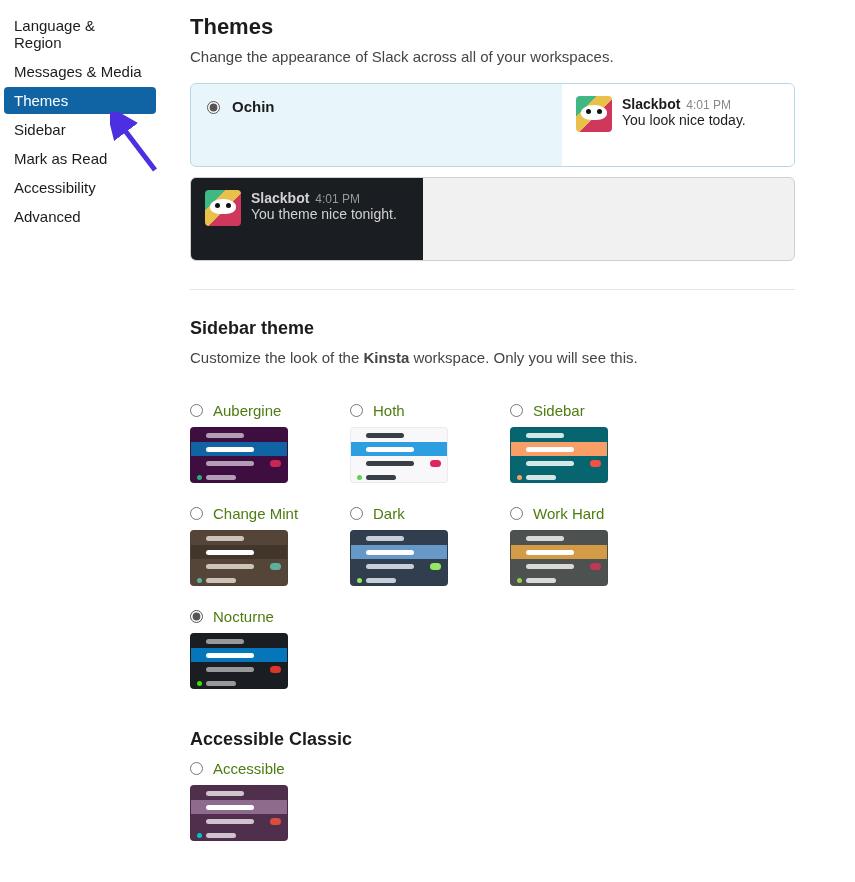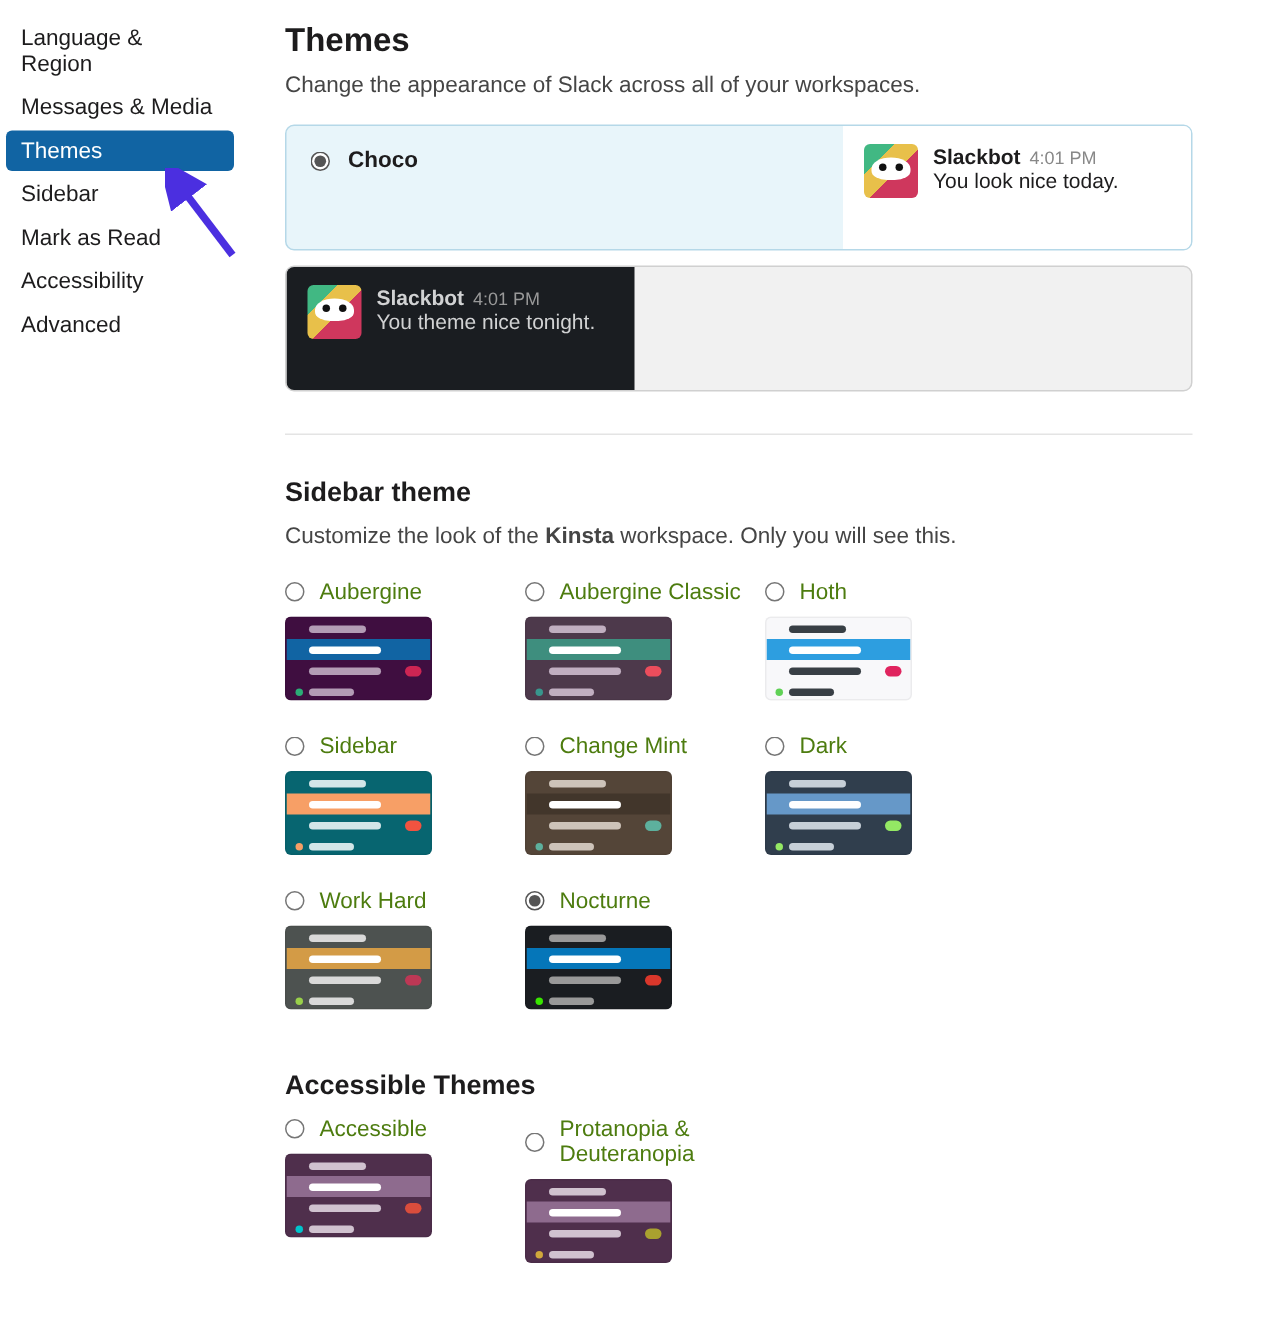--- a/index.html
+++ b/index.html
@@ -96,21 +96,21 @@
     box-shadow: 11px 0 0 #111;
     z-index:2;
   }
   .preview-text { font-size: 14px; }
   .preview-header { display:flex; align-items:baseline; gap:6px; }
   .preview-header .bot-name { font-weight: 800; }
   .preview-header .bot-time { font-size: 12px; color: #888; }
   .theme-preview.dark-p .preview-header .bot-time { color: #999; }
   .divider { border: none; border-top: 1px solid #e4e4e4; margin: 28px 0; }
   h2.section-title { font-size: 18px; font-weight:900; margin-bottom: 10px; }
-  .section-sub { color:#454545; margin-bottom: 20px; }
+  .section-sub { color:#454545; margin-bottom: 36px; }
   .section-sub b { font-weight: 800; }
   .swatch-grid {
     display: grid;
     grid-template-columns: repeat(3, 160px);
     column-gap: 0;
     row-gap: 22px;
     margin-bottom: 40px;
   }
   .swatch-cell { width: 150px; }
   .swatch-head {
@@ -164,21 +164,21 @@
     <line x1="45" y1="58" x2="10" y2="12" stroke="#4b2fe0" stroke-width="5" marker-end="url(#ah)"></line>
   </svg>
 
   <main class="main">
     <h1 class="page-title">Themes</h1>
     <p class="subtitle">Change the appearance of Slack across all of your workspaces.</p>
 
     <div class="theme-row light">
       <label class="theme-left">
         <input type="radio" name="mode" checked="" style="">
-        <span class="theme-name">Choco</span>
+        <span class="theme-name">Ochin</span>
       </label>
       <div class="theme-preview">
         <div class="bot-avatar">
             <span class="eyes"></span>
           </div>
         <div class="preview-text">
           <div class="preview-header">
             <span class="bot-name">Slackbot</span>
             <span class="bot-time">4:01 PM</span>
           </div>
@@ -231,45 +231,20 @@
             </div>
             <div class="sw-row">
               <div class="sw-dot" style="background: rgb(43, 172, 118);"></div>
               <div class="sw-bar short" style="background: rgb(179, 156, 181);"></div>
             </div>
           </div>
         </div>
         <div class="swatch-cell">
           <label class="swatch-head">
             <input type="radio" name="sbtheme" style="">
-            <span class="swatch-label">Aubergine Classic</span>
-          </label>
-          <div class="swatch" style="background: rgb(77, 57, 75);">
-            <div class="sw-row">
-              <div style="width: 5px;"></div>
-              <div class="sw-bar med" style="background: rgb(192, 174, 192);"></div>
-            </div>
-            <div class="sw-row" style="background: rgb(62, 142, 126);">
-              <div style="width: 5px;"></div>
-              <div class="sw-bar long" style="background: rgb(255, 255, 255);"></div>
-            </div>
-            <div class="sw-row">
-              <div style="width: 5px;"></div>
-              <div class="sw-bar long" style="background: rgb(192, 174, 192);"></div>
-              <div class="sw-pill" style="background: rgb(235, 77, 92);"></div>
-            </div>
-            <div class="sw-row">
-              <div class="sw-dot" style="background: rgb(56, 150, 141);"></div>
-              <div class="sw-bar short" style="background: rgb(192, 174, 192);"></div>
-            </div>
-          </div>
-        </div>
-        <div class="swatch-cell">
-          <label class="swatch-head">
-            <input type="radio" name="sbtheme" style="">
             <span class="swatch-label">Hoth</span>
           </label>
           <div class="swatch" style="background: rgb(248, 248, 250);">
             <div class="sw-row">
               <div style="width: 5px;"></div>
               <div class="sw-bar med" style="background: rgb(56, 63, 69);"></div>
             </div>
             <div class="sw-row" style="background: rgb(45, 158, 224);">
               <div style="width: 5px;"></div>
               <div class="sw-bar long" style="background: rgb(255, 255, 255);"></div>
@@ -405,21 +380,21 @@
               <div class="sw-pill" style="background: rgb(217, 55, 43);"></div>
             </div>
             <div class="sw-row">
               <div class="sw-dot" style="background: rgb(57, 229, 0);"></div>
               <div class="sw-bar short" style="background: rgb(153, 153, 153);"></div>
             </div>
           </div>
         </div>
       </div>
 
-    <h2 class="section-title">Accessible Themes</h2>
+    <h2 class="section-title">Accessible Classic</h2>
     <div class="access-grid" id="access-grid">
         <div class="swatch-cell">
           <label class="swatch-head">
             <input type="radio" name="acctheme" style="">
             <span class="swatch-label">Accessible</span>
           </label>
           <div class="swatch" style="background: rgb(79, 47, 76);">
             <div class="sw-row">
               <div style="width: 5px;"></div>
               <div class="sw-bar med" style="background: rgb(208, 194, 207);"></div>
@@ -432,41 +407,16 @@
               <div style="width: 5px;"></div>
               <div class="sw-bar long" style="background: rgb(208, 194, 207);"></div>
               <div class="sw-pill" style="background: rgb(217, 77, 60);"></div>
             </div>
             <div class="sw-row">
               <div class="sw-dot" style="background: rgb(0, 196, 204);"></div>
               <div class="sw-bar short" style="background: rgb(208, 194, 207);"></div>
             </div>
           </div>
         </div>
-        <div class="swatch-cell">
-          <label class="swatch-head">
-            <input type="radio" name="acctheme" style="">
-            <span class="swatch-label">Protanopia &amp; Deuteranopia</span>
-          </label>
-          <div class="swatch" style="background: rgb(79, 47, 76);">
-            <div class="sw-row">
-              <div style="width: 5px;"></div>
-              <div class="sw-bar med" style="background: rgb(208, 194, 207);"></div>
-            </div>
-            <div class="sw-row" style="background: rgb(142, 107, 142);">
-              <div style="width: 5px;"></div>
-              <div class="sw-bar long" style="background: rgb(255, 255, 255);"></div>
-            </div>
-            <div class="sw-row">
-              <div style="width: 5px;"></div>
-              <div class="sw-bar long" style="background: rgb(208, 194, 207);"></div>
-              <div class="sw-pill" style="background: rgb(169, 161, 47);"></div>
-            </div>
-            <div class="sw-row">
-              <div class="sw-dot" style="background: rgb(208, 168, 59);"></div>
-              <div class="sw-bar short" style="background: rgb(208, 194, 207);"></div>
-            </div>
-          </div>
-        </div>
       </div>
 
   </main>
 </div>
 
 </body></html>

